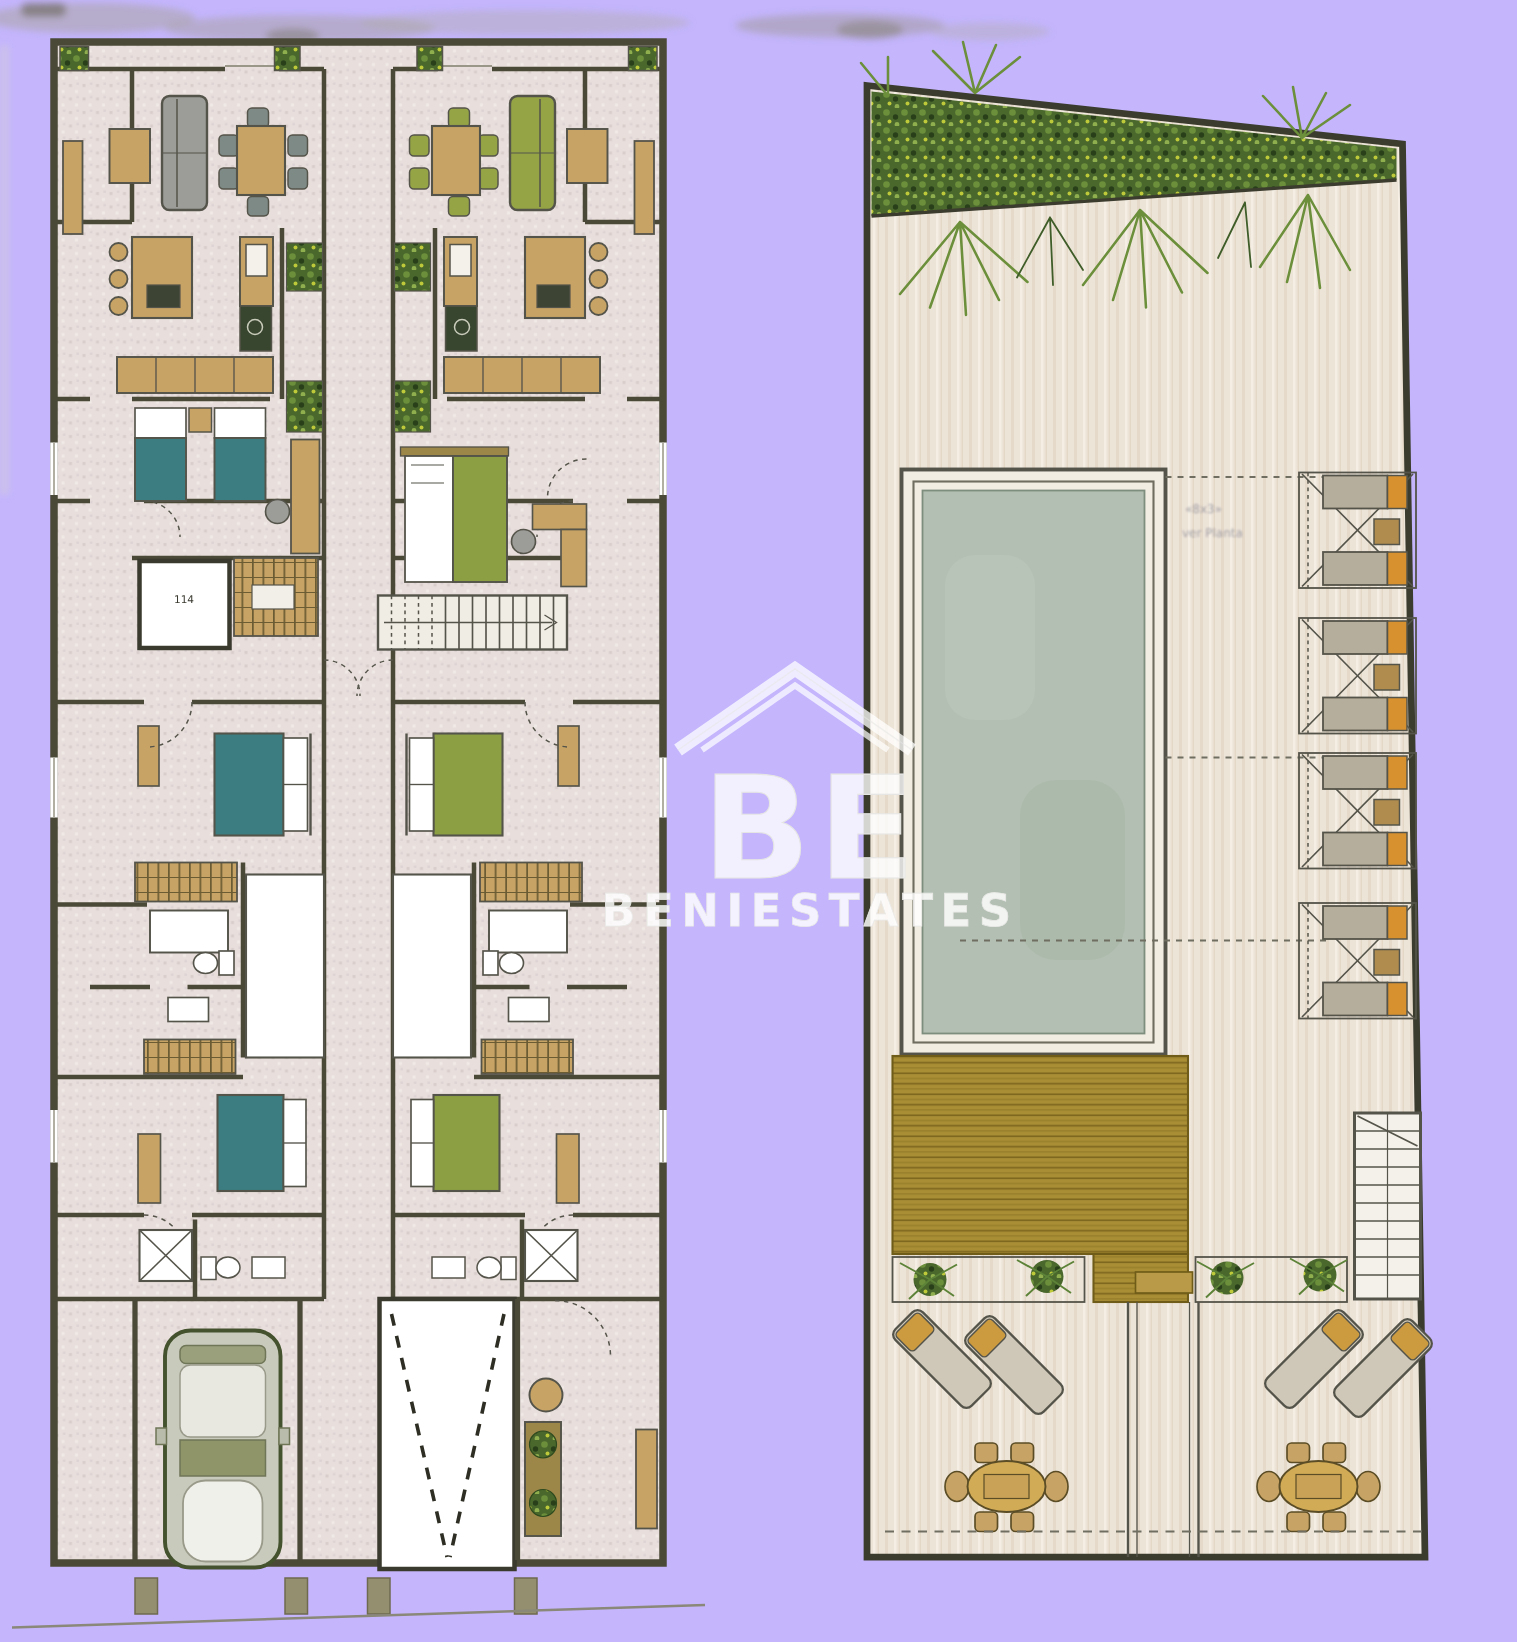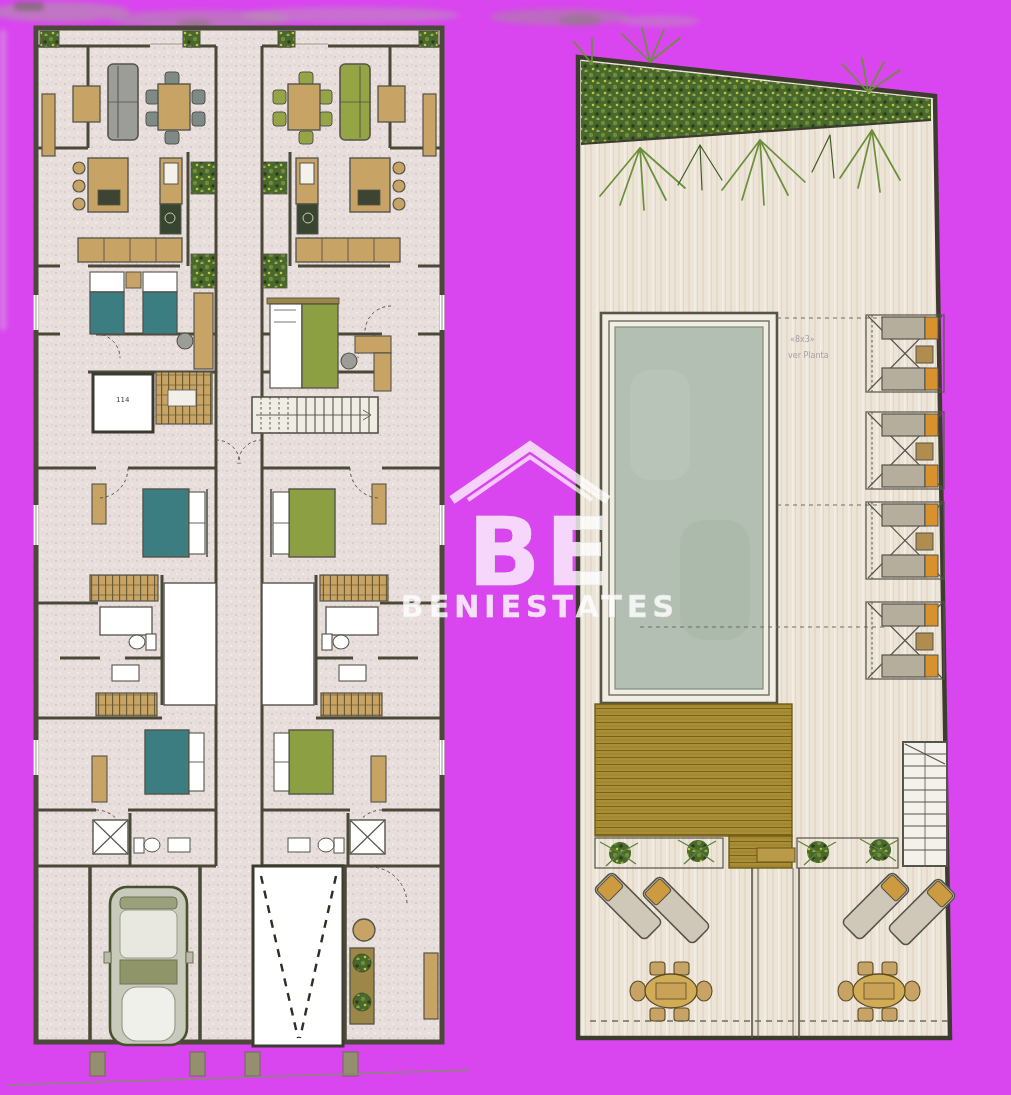--- a/index.html
+++ b/index.html
@@ -1,16 +1,16 @@
 <!DOCTYPE html>
 <html style="--wall: #4a4937; --ink: #55544a; --floorLeft: #e8dfdc; --floorLeftDot: #d9cdcb; --floorRight: #ede4d8; --floorRightStreak: #dfd2c0; --tan: #c7a365; --tanDark: #9c8648; --tanDeep: #6b5c33; --teal: #3b7d80; --green: #8ca043; --greenChair: #95a546; --sofaGray: #9c9c98; --chairGray: #7e8a86; --pool: #b2bfb2; --poolEdge: #7e8e7e; --poolDeck: #f1ede3; --deck: #a98e35; --deckLine: #79621c; --veg: #4a682c; --vegLight: #6b8f3a; --vegDark: #283f1a; --vegYellow: #bfca3a; --orange: #d8912f; --loungerBody: #b6ae9c; --carBody: #c8cbbc; --carLine: #44522e; --artifact: #a8a49c;"><head>
 <meta charset="utf-8">
 <style>
   html,body{margin:0;padding:0;background:#ffffff;}
-  .sheet{position:relative;width:1011px;height:1095px;background:#d946ef;overflow:hidden;
+  .sheet{position:relative;width:1011px;height:1095px;background:#c4b5fd;overflow:hidden;
          font-family:"DejaVu Sans", sans-serif;}
   svg{display:block}
   text{font-family:"DejaVu Sans", sans-serif;}
   .wm-be{font-size:95px;font-weight:bold;fill:#ffffff;fill-opacity:.78;stroke:#e6e6e4;stroke-width:.7px;letter-spacing:5px;}
   .wm-name{font-size:30px;font-weight:bold;fill:#ffffff;fill-opacity:.82;stroke:#e9e9e7;stroke-width:.5px;letter-spacing:5px;}
   .anno{font-size:8px;fill:#98959e;fill-opacity:.85;}
   .lift-label{font-size:7px;fill:#3a3a30;}
 </style>
 </head>
 <body>

